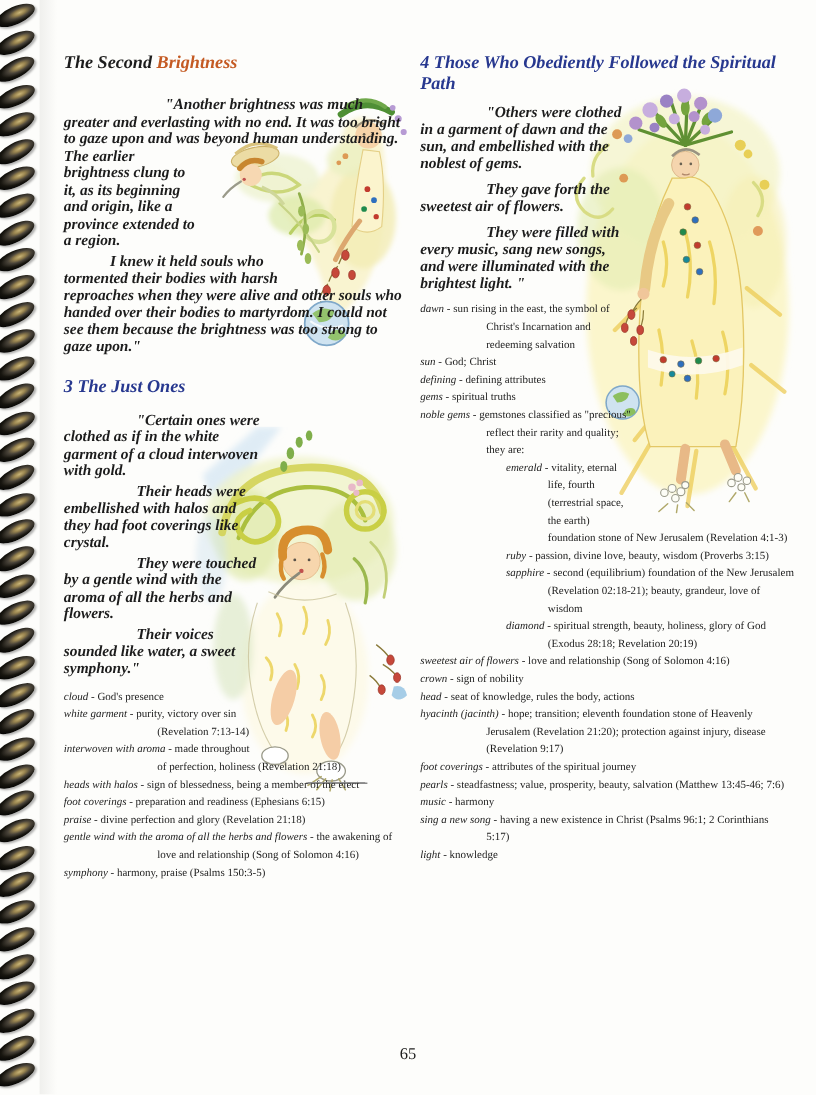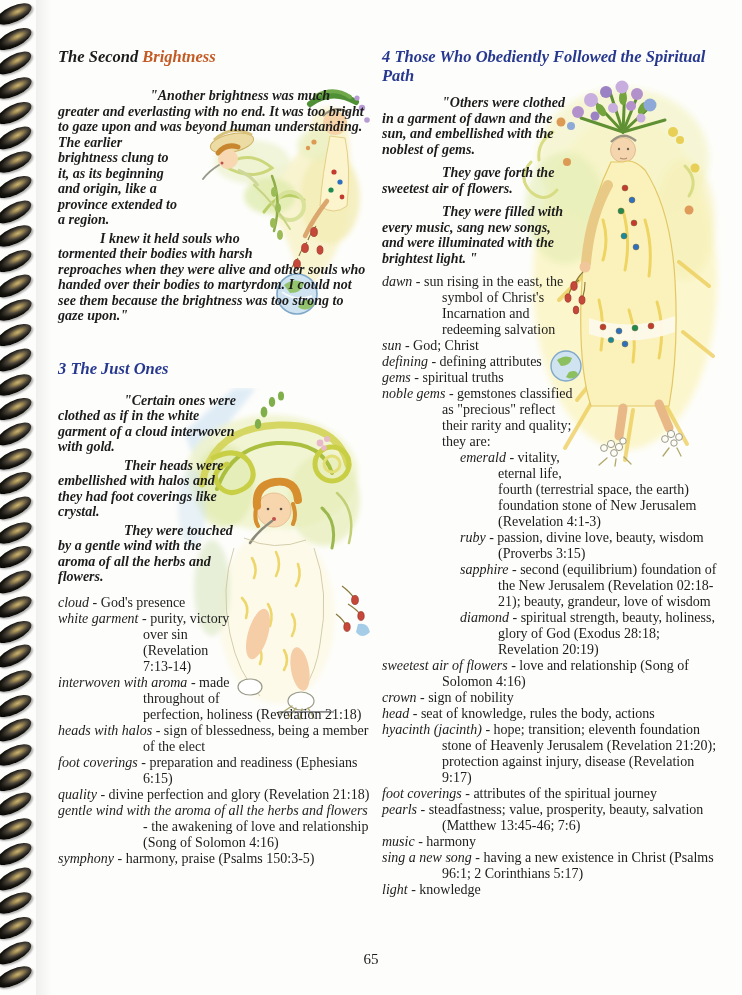--- a/index.html
+++ b/index.html
@@ -21,30 +21,30 @@
   .col{position:absolute;top:47px;z-index:2;}
   #leftcol{left:58px;width:312px;font-family:Liberation Serif, serif;}
   #rightcol{left:382px;width:340px;}
   .head{font-style:italic;font-weight:700;font-size:16.5px;line-height:19px;margin:0;}
   .blue{color:#27388f;}
   .orange{color:#c45a23;}
   .q{font-style:italic;font-weight:700;font-size:14px;line-height:15.5px;}
   .q p{margin:0 0 3px 0;text-indent:66px;}
   #rightcol .q p{margin-bottom:8px;text-indent:60px;}
   .fr{float:right;clear:right;}
-  .glossary{font-size:14px;line-height:16px;margin-top:10px;}
+  .glossary{font-size:10px;line-height:16px;margin-top:10px;}
   .g{padding-left:85px;text-indent:-85px;}
   #rightcol .g{padding-left:60px;text-indent:-60px;}
   #rightcol .g.lv2{margin-left:78px;padding-left:38px;text-indent:-38px;}
   .t{font-style:italic;}
   .sep-line{position:absolute;left:280px;top:711px;width:52px;height:0;
     border-top:1.3px solid #8d8d8d;z-index:3;}
   
   #h-second{margin-bottom:22px;}
-  #h-just{margin-top:35px;margin-bottom:15px;}
+  #h-just{margin-top:17px;margin-bottom:15px;}
   #h-path{margin-bottom:10px;}
   
   .illus{position:absolute;z-index:1;}
   #illus1{left:194px;top:80px;}
   #illus2{left:172px;top:388px;}
   #illus3{left:473px;top:70px;}
   
   #pagenum{position:absolute;left:321px;top:951px;width:100px;text-align:center;
     font-size:15px;z-index:2;}
 </style>
@@ -409,30 +409,31 @@
     <p style="text-indent:42px">I knew it held souls who tormented their bodies with harsh reproaches when they were alive and other souls who handed over their bodies to martyrdom. I could not see them because the brightness was too strong to gaze upon."</p>
   </div>
 
   <h2 id="h-just" class="head blue">3 The Just Ones</h2>
 
   <div class="q">
     <span class="fr" style="width:134px;height:312px"></span>
     <p>"Certain ones were clothed as if in the white garment of a cloud interwoven with gold.</p>
     <p>Their heads were embellished with halos and they had foot coverings like crystal.</p>
     <p>They were touched by a gentle wind with the aroma of all the herbs and flowers.</p>
+    <p>Their voices sounded like water, a sweet symphony."</p>
   </div>
 
   <div class="glossary">
 
   <div class="g"><span class="t">cloud</span> <span class="d">- God's presence</span></div>
       <div class="g"><span class="t">white garment</span> <span class="d">- purity, victory over sin (Revelation 7:13-14)</span></div>
       <div class="g"><span class="t">interwoven with aroma</span> <span class="d">- made throughout of perfection, holiness (Revelation 21:18)</span></div>
       <div class="g"><span class="t">heads with halos</span> <span class="d">- sign of blessedness, being a member of the elect</span></div>
       <div class="g"><span class="t">foot coverings</span> <span class="d">- preparation and readiness (Ephesians 6:15)</span></div>
-      <div class="g"><span class="t">quality</span> <span class="d">- divine perfection and glory (Revelation 21:18)</span></div>
+      <div class="g"><span class="t">praise</span> <span class="d">- divine perfection and glory (Revelation 21:18)</span></div>
       <div class="g"><span class="t">gentle wind with the aroma of all the herbs and flowers</span> <span class="d">- the awakening of love and relationship (Song of Solomon 4:16)</span></div>
       <div class="g"><span class="t">symphony</span> <span class="d">- harmony, praise (Psalms 150:3-5)</span></div>
     </div>
 </div>
 
 <div id="rightcol" class="col">
   <h2 id="h-path" class="head blue"><span>4 Those Who Obediently Followed the Spiritual</span><br><span>Path</span></h2>
 
   <div class="q">
     <span class="fr" style="width:148px;height:374px"></span>

